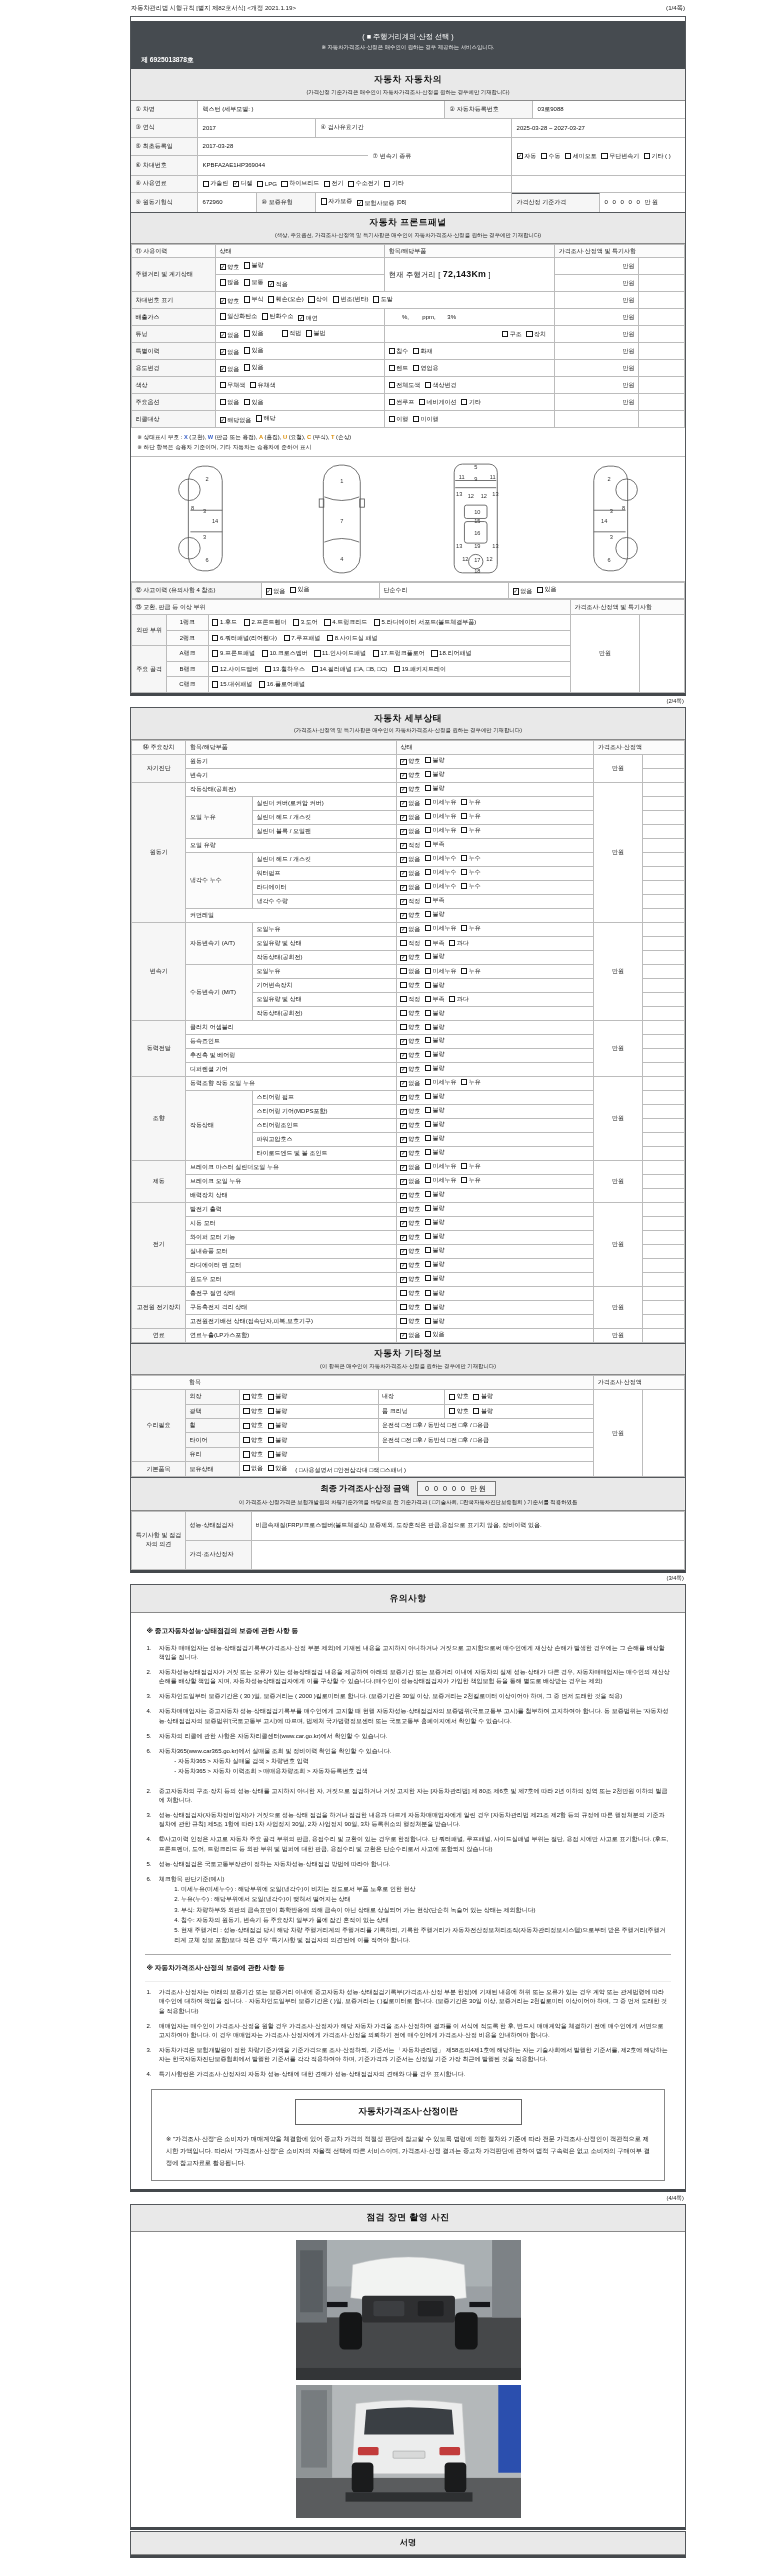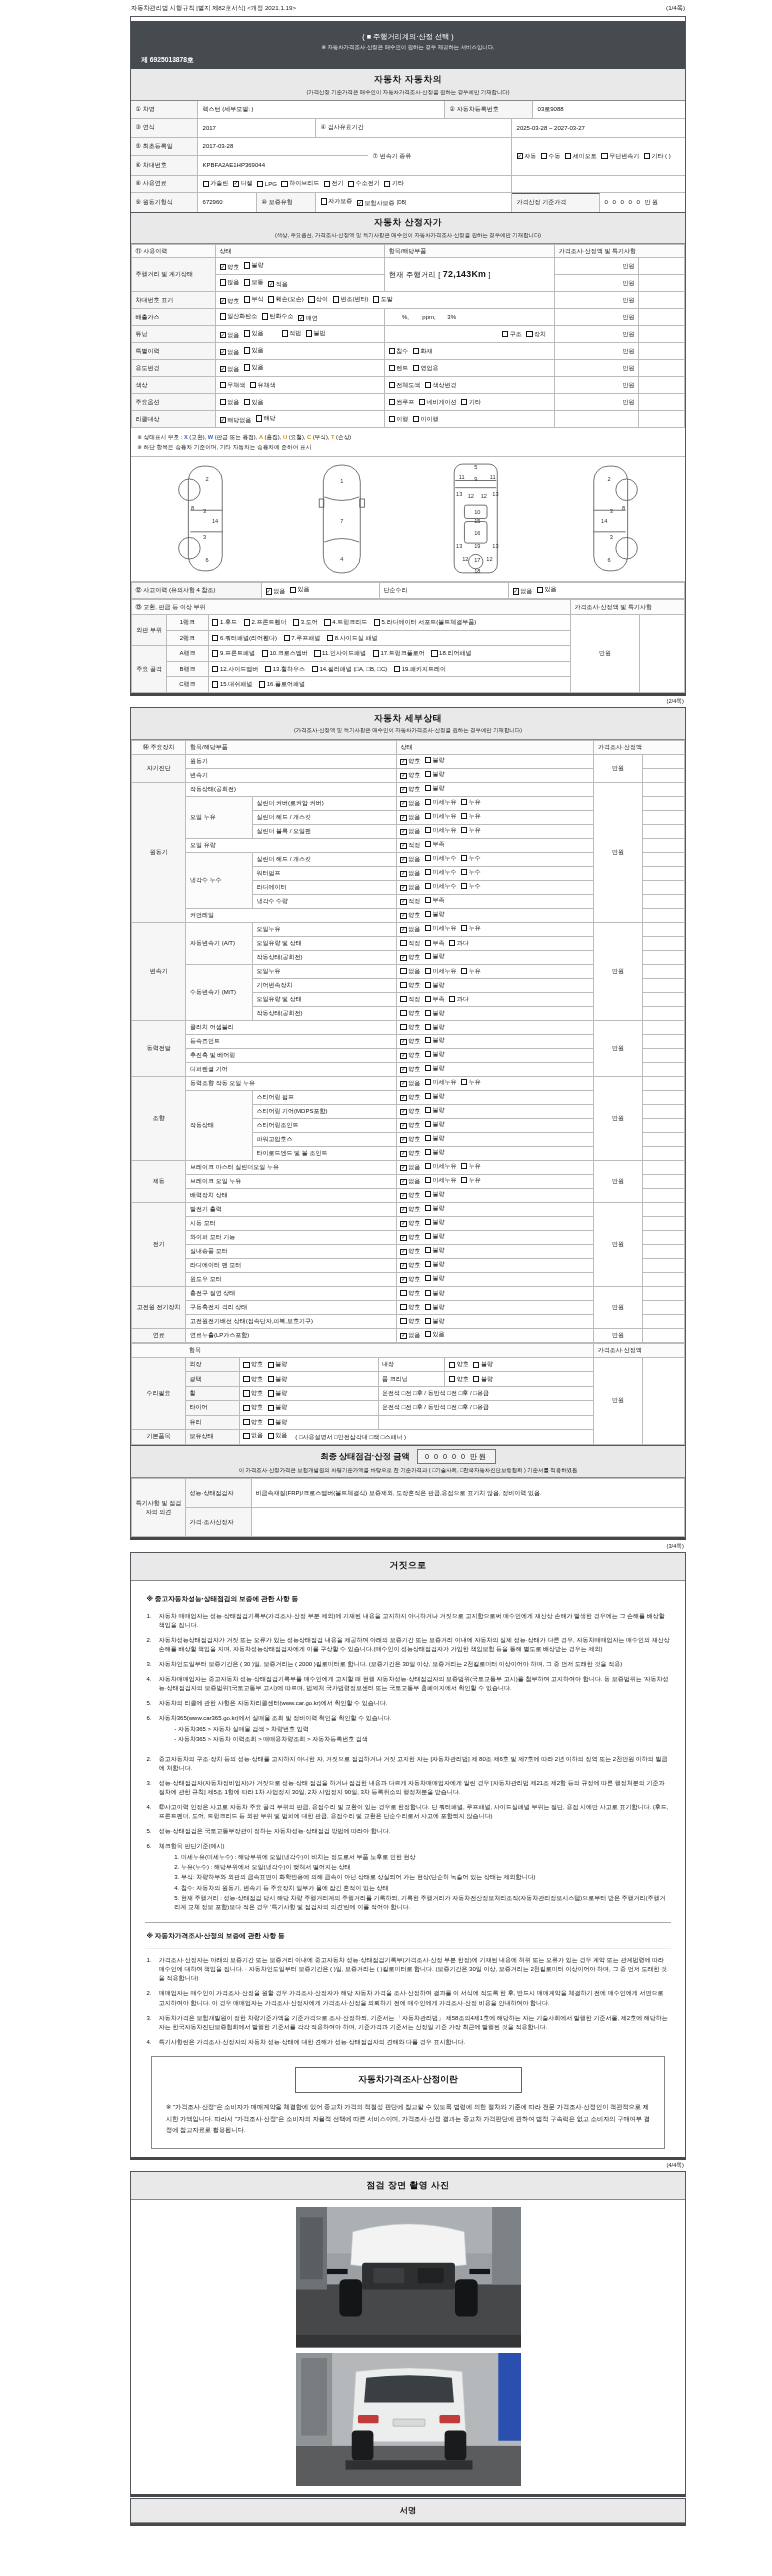--- a/index.html
+++ b/index.html
@@ -191,21 +191,21 @@
                 <span>보험사보증</span>
               </span></span>
             <span style="font-size:4.6px;margin-left:-2.1px">[DB]</span>
           </div>
         <div class="c lab" style="width:88px;border-top:1px solid #54585c">가격산정 기준가격</div>
         <div class="c" style="flex:1;letter-spacing:1.5px">0 0 0 0 0 만원</div>
       </div>
     </div>
 
     <div class="band" style="border-top:1px solid #54585c">
-      <div class="t">자동차 산정자가</div>
+      <div class="t">자동차 프론트패널</div>
       <div class="s">(색상, 주요옵션, 가격조사·산정액 및 특기사항은 매수인이 자동차가격조사·산정을 원하는 경우에만 기재합니다)</div>
     </div>
 
     <table class="t-overall">
       <colgroup>
           <col style="width:77px">
           <col style="width:155px">
           <col style="width:156px">
           <col style="width:77px">
           <col>
@@ -1166,20 +1166,24 @@
               </span><span class="cb">
                 <span class="bx"></span>
                 <span>있음</span>
               </span></td>
             <td class="priced" rowspan="1">만원</td>
             <td class="spare"></td>
           </tr>
         </tbody>
     </table>
 
+    <div class="band" style="border-top:1px solid #54585c">
+      <div class="t">자동차 기타정보</div>
+      <div class="s">(이 항목은 매수인이 자동차가격조사·산정을 원하는 경우에만 기재합니다)</div>
+    </div>
 
     <table class="t-oth">
       <colgroup>
           <col style="width:54px">
           <col style="width:54px">
           <col style="width:139px">
           <col style="width:67px">
           <col style="width:149px">
           <col style="width:49px">
           <col>
@@ -1270,21 +1274,21 @@
               </span><span class="cb">
                 <span class="bx"></span>
                 <span>있음</span>
               </span>&nbsp; ( □사용설명서 □안전삼각대 □잭 □스패너 )</td>
           </tr>
         </tbody>
     </table>
 
     <div class="finalband">
       <div class="fp-line">
-        <span class="fp-label">최종 상태점검·산정 금액</span>
+        <span class="fp-label">최종 가격조사·산정 금액</span>
         <span class="fp-amt">0 0 0 0 0 만원</span>
       </div>
       <div class="fp-note">이 가격조사·산정가격은 보험개발원의 차량기준가액을 바탕으로 한 기준가격과 ( □기술사회, □한국자동차진단보증협회 ) 기준서를 적용하였음</div>
     </div>
 
     <table>
       <colgroup>
           <col style="width:54px">
           <col style="width:66px">
           <col>
@@ -1300,21 +1304,21 @@
         <td></td>
       </tr>
     </tbody>
       </table>
   </div>
 
   <div class="marker">(3/4쪽)</div>
 
   <div class="box">
     <div class="band">
-      <div class="t" style="padding:3.1px 0">거짓으로</div>
+      <div class="t" style="padding:3.1px 0">유의사항</div>
     </div>
     <div class="noticebody" id="notice-body">
       <div class="nh">※ 중고자동차성능·상태점검의 보증에 관한 사항 등</div>
       <div id="notice-itemsA">
           <div class="nitem">
             <span class="num">1.</span>
             <span class="txt">자동차 매매업자는 성능·상태점검기록부(가격조사·산정 부분 제외)에 기재된 내용을 고지하지 아니하거나 거짓으로 고지함으로써 매수인에게 재산상 손해가 발생한 경우에는 그 손해를 배상할 책임을 집니다.</span>
           </div>
           <div class="nitem">
             <span class="num">2.</span>

